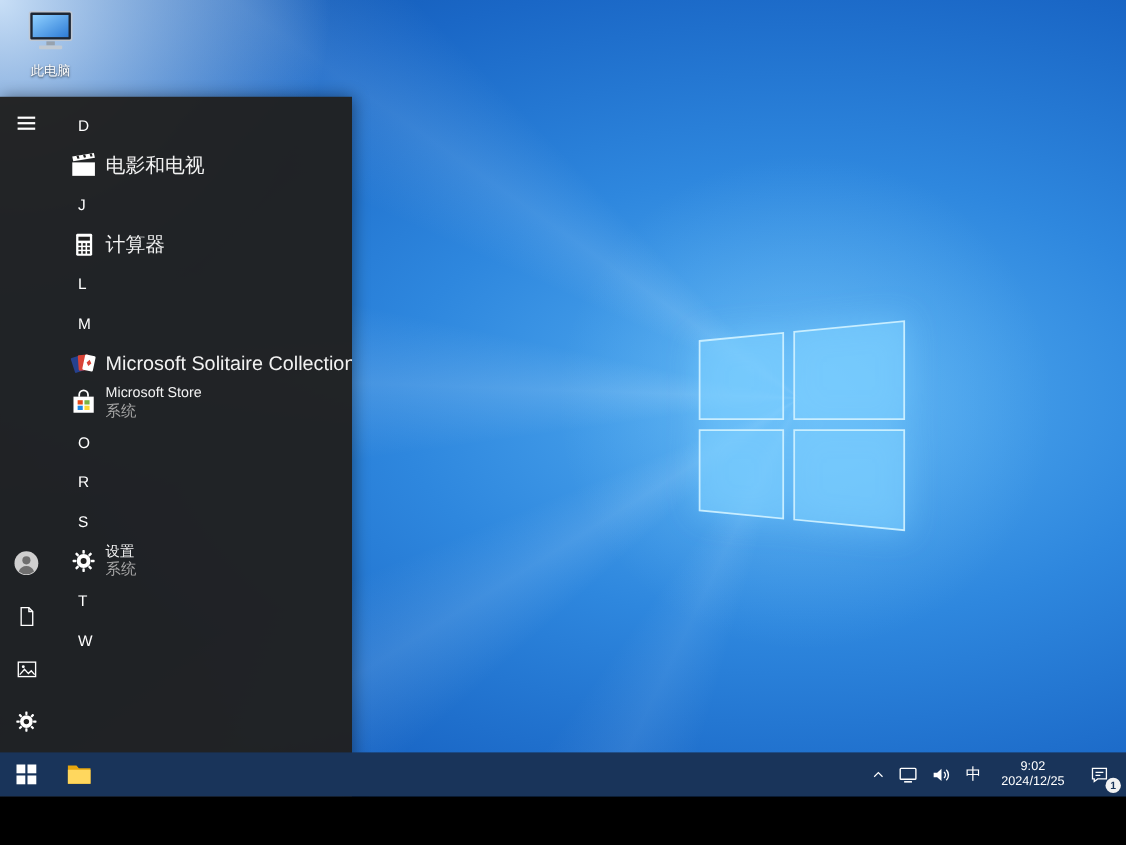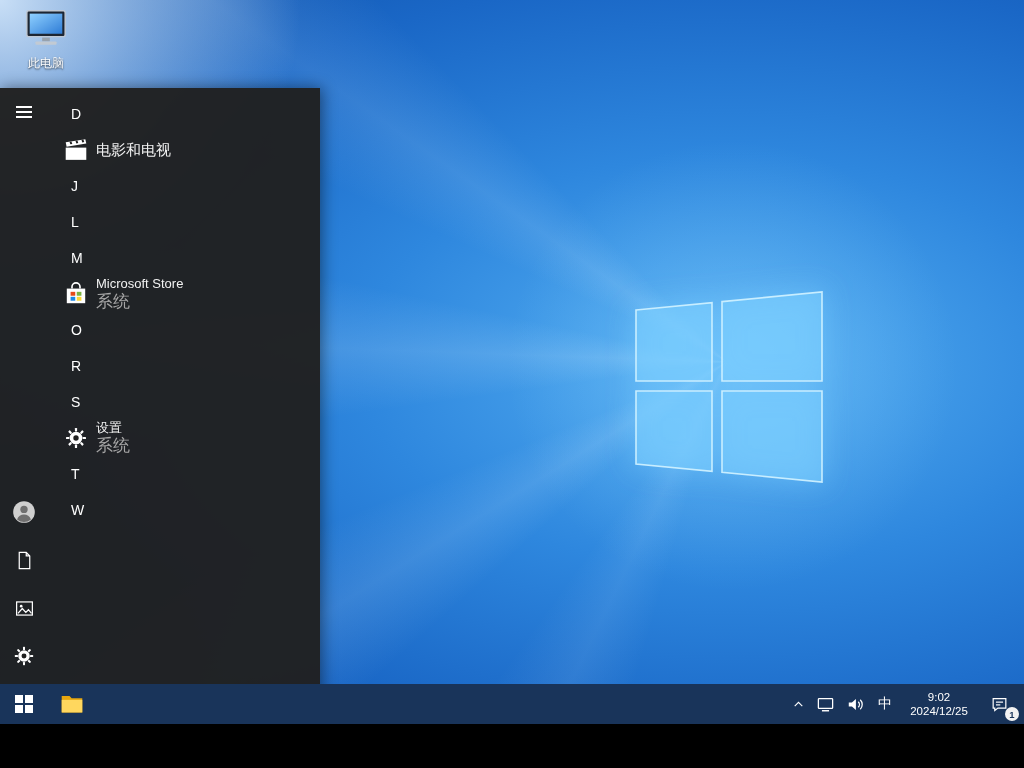--- a/index.html
+++ b/index.html
@@ -42,24 +42,24 @@
   .rail { position:absolute; left:0; top:0; width:48px; height:100%; }
   .rail-btn { display:flex; align-items:center; justify-content:center; width:48px; height:48px;
     background:none; border:none; cursor:pointer; }
   .rail-bottom { position:absolute; bottom:0; left:0; }
   .hamburger i { display:block; width:16px; height:2px; background:#fff; margin:3px 0; }
 
   .app-list { position:absolute; left:48px; top:8px; right:0; bottom:0; overflow:hidden; }
   .row { height:36px; display:flex; align-items:center; padding-left:14px; cursor:pointer; }
   .row.letter { padding-left:23px; font-size:14px; color:#fff; }
   .app-ic { width:28px; height:28px; display:flex; align-items:center; justify-content:center; flex:0 0 28px; }
-  .app-label { margin-left:6px; font-size:15px; color:#f2f2f2; white-space:nowrap;text-align:right; }
+  .app-label { margin-left:6px; font-size:18px; color:#f2f2f2; white-space:nowrap;text-align:right; }
   .app-label2 { margin-left:6px; line-height:1.15; }
   .app-label2 .l1 { font-size:13px; color:#f2f2f2; }
-  .app-label2 .l2 { font-size:17px; color:#a6a6a6; }
+  .app-label2 .l2 { font-size:14px; color:#a6a6a6; }
   .chev { margin-left:auto; margin-right:16px; display:flex; }
 
   
   .taskbar { position:absolute; left:0; bottom:0; width:1024px; height:40px; background:#19345a;
     display:flex; align-items:center; }
   .tb-btn { width:48px; height:40px; display:flex; align-items:center; justify-content:center;
     background:none; border:none; cursor:pointer; }
   .winflag { display:grid; grid-template-columns:8px 8px; grid-template-rows:8px 8px; gap:1.5px; }
   .winflag i { background:#fff; }
   .tray { margin-left:auto; height:40px; display:flex; align-items:center; padding-right:4px; }
@@ -174,30 +174,63 @@
             <rect x="2.5" y="9.8" width="19" height="11.3" fill="#fff"></rect>
           </svg>
         </span>
         <span class="app-label">电影和电视</span>
       </div>
 
       <div class="row letter">
           <span>J</span>
         </div>
 
+      <div class="row app">
+        <span class="app-ic">
+          <svg width="25" height="25" viewBox="0 0 24 24">
+            <rect x="5" y="2.5" width="14" height="19" rx="1.2" fill="#fff"></rect>
+            <rect x="7" y="5" width="10" height="3.4" fill="#202020"></rect>
+            <g fill="#202020">
+              <rect x="7" y="10.6" width="2.4" height="2.2"></rect>
+                <rect x="10.8" y="10.6" width="2.4" height="2.2"></rect>
+                <rect x="14.6" y="10.6" width="2.4" height="2.2"></rect>
+              <rect x="7" y="14.1" width="2.4" height="2.2"></rect>
+                <rect x="10.8" y="14.1" width="2.4" height="2.2"></rect>
+                <rect x="14.6" y="14.1" width="2.4" height="2.2"></rect>
+              <rect x="7" y="17.6" width="2.4" height="2.2"></rect>
+                <rect x="10.8" y="17.6" width="2.4" height="2.2"></rect>
+                <rect x="14.6" y="17.6" width="2.4" height="2.2"></rect>
+            </g>
+          </svg>
+        </span>
+        <span class="app-label">计算器</span>
+      </div>
 
       <div class="row letter">
           <span>L</span>
         </div>
 
 
       <div class="row letter">
           <span>M</span>
         </div>
 
+      <div class="row app">
+        <span class="app-ic">
+          <svg width="26" height="26" viewBox="0 0 24 24">
+            <rect x="2.8" y="6.5" width="9" height="13" rx="1" fill="#26418f" transform="rotate(-18 7.3 13)"></rect>
+            <rect x="7.5" y="5.2" width="9" height="13" rx="1" fill="#d84336" transform="rotate(-4 12 11.7)"></rect>
+            <g transform="rotate(12 16.5 12)">
+              <rect x="12" y="5.5" width="9" height="13" rx="1" fill="#fff"></rect>
+              <path d="M16.5 9.2l2 2.7-2 2.7-2-2.7z" fill="#d84336"></path>
+            </g>
+          </svg>
+        </span>
+        <span class="app-label">Microsoft Solitaire Collection</span>
+      </div>
 
       <div class="row app">
         <span class="app-ic">
           <svg width="26" height="26" viewBox="0 0 24 24">
             <path d="M8.3 7V5.4a3.7 3.7 0 0 1 7.4 0V7" fill="none" stroke="#fff" stroke-width="1.5"></path>
             <rect x="3.5" y="7" width="17" height="13.5" fill="#fff"></rect>
             <rect x="7" y="10" width="4.3" height="3.6" fill="#e64a19"></rect>
             <rect x="12.7" y="10" width="4.3" height="3.6" fill="#7cb342"></rect>
             <rect x="7" y="14.6" width="4.3" height="3.6" fill="#1e88e5"></rect>
             <rect x="12.7" y="14.6" width="4.3" height="3.6" fill="#fdd835"></rect>

